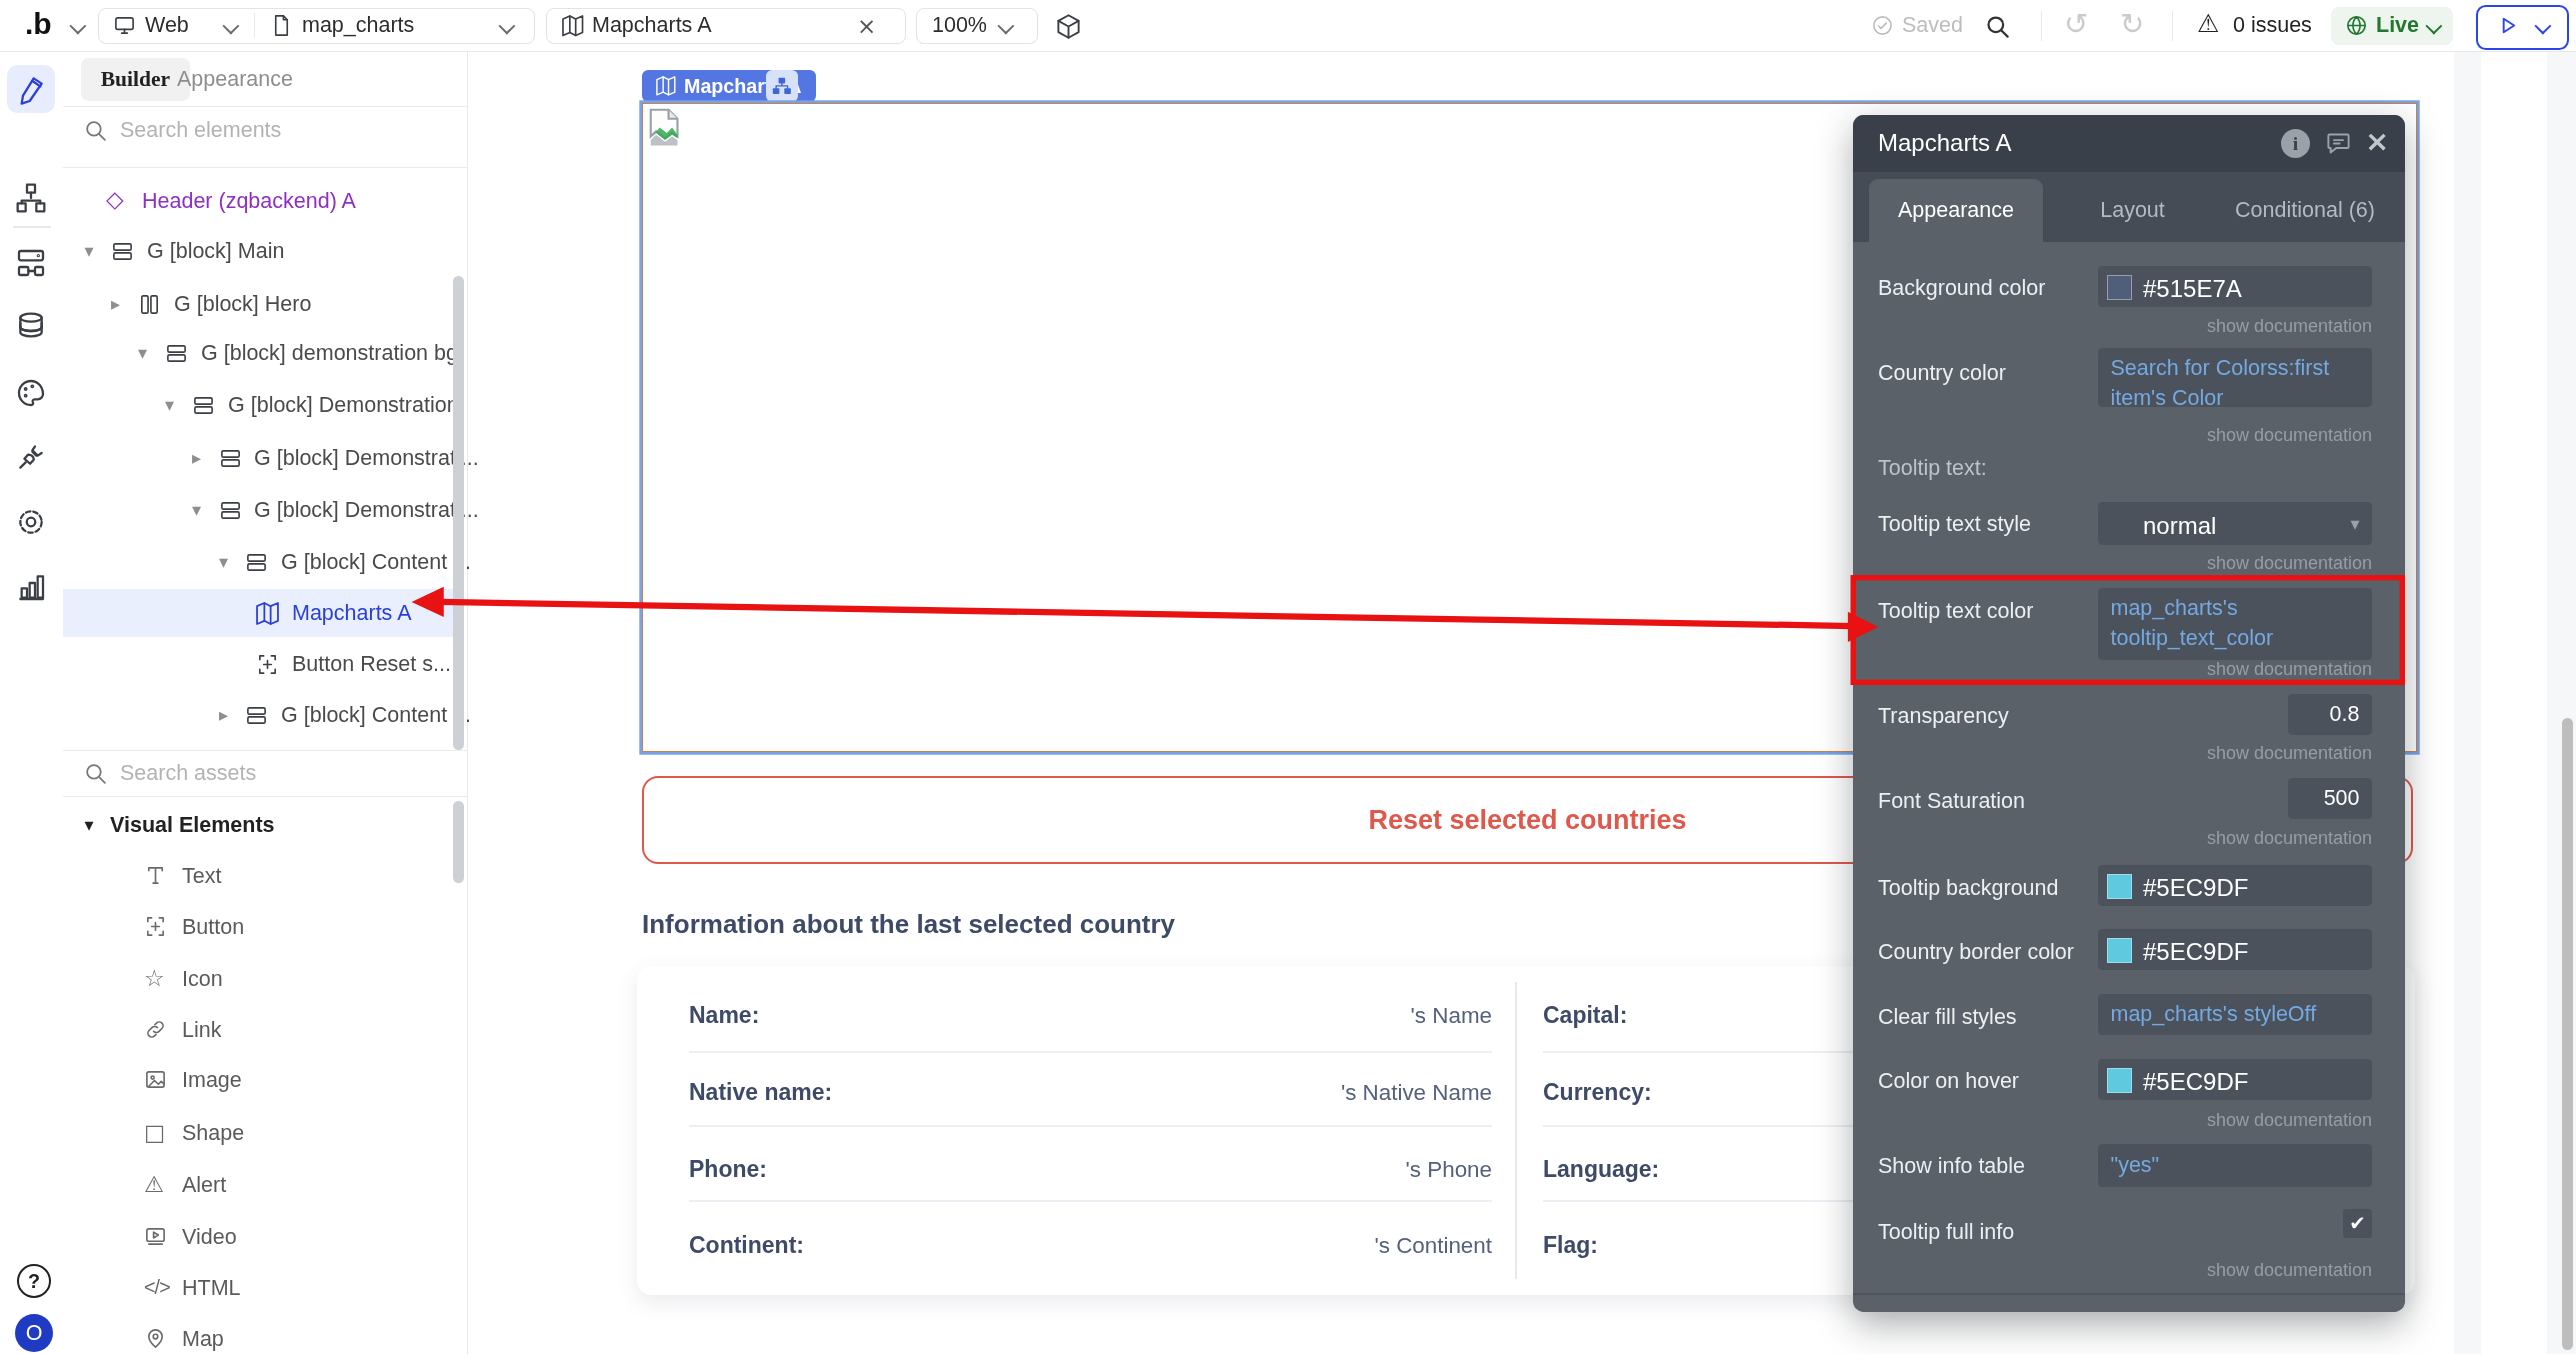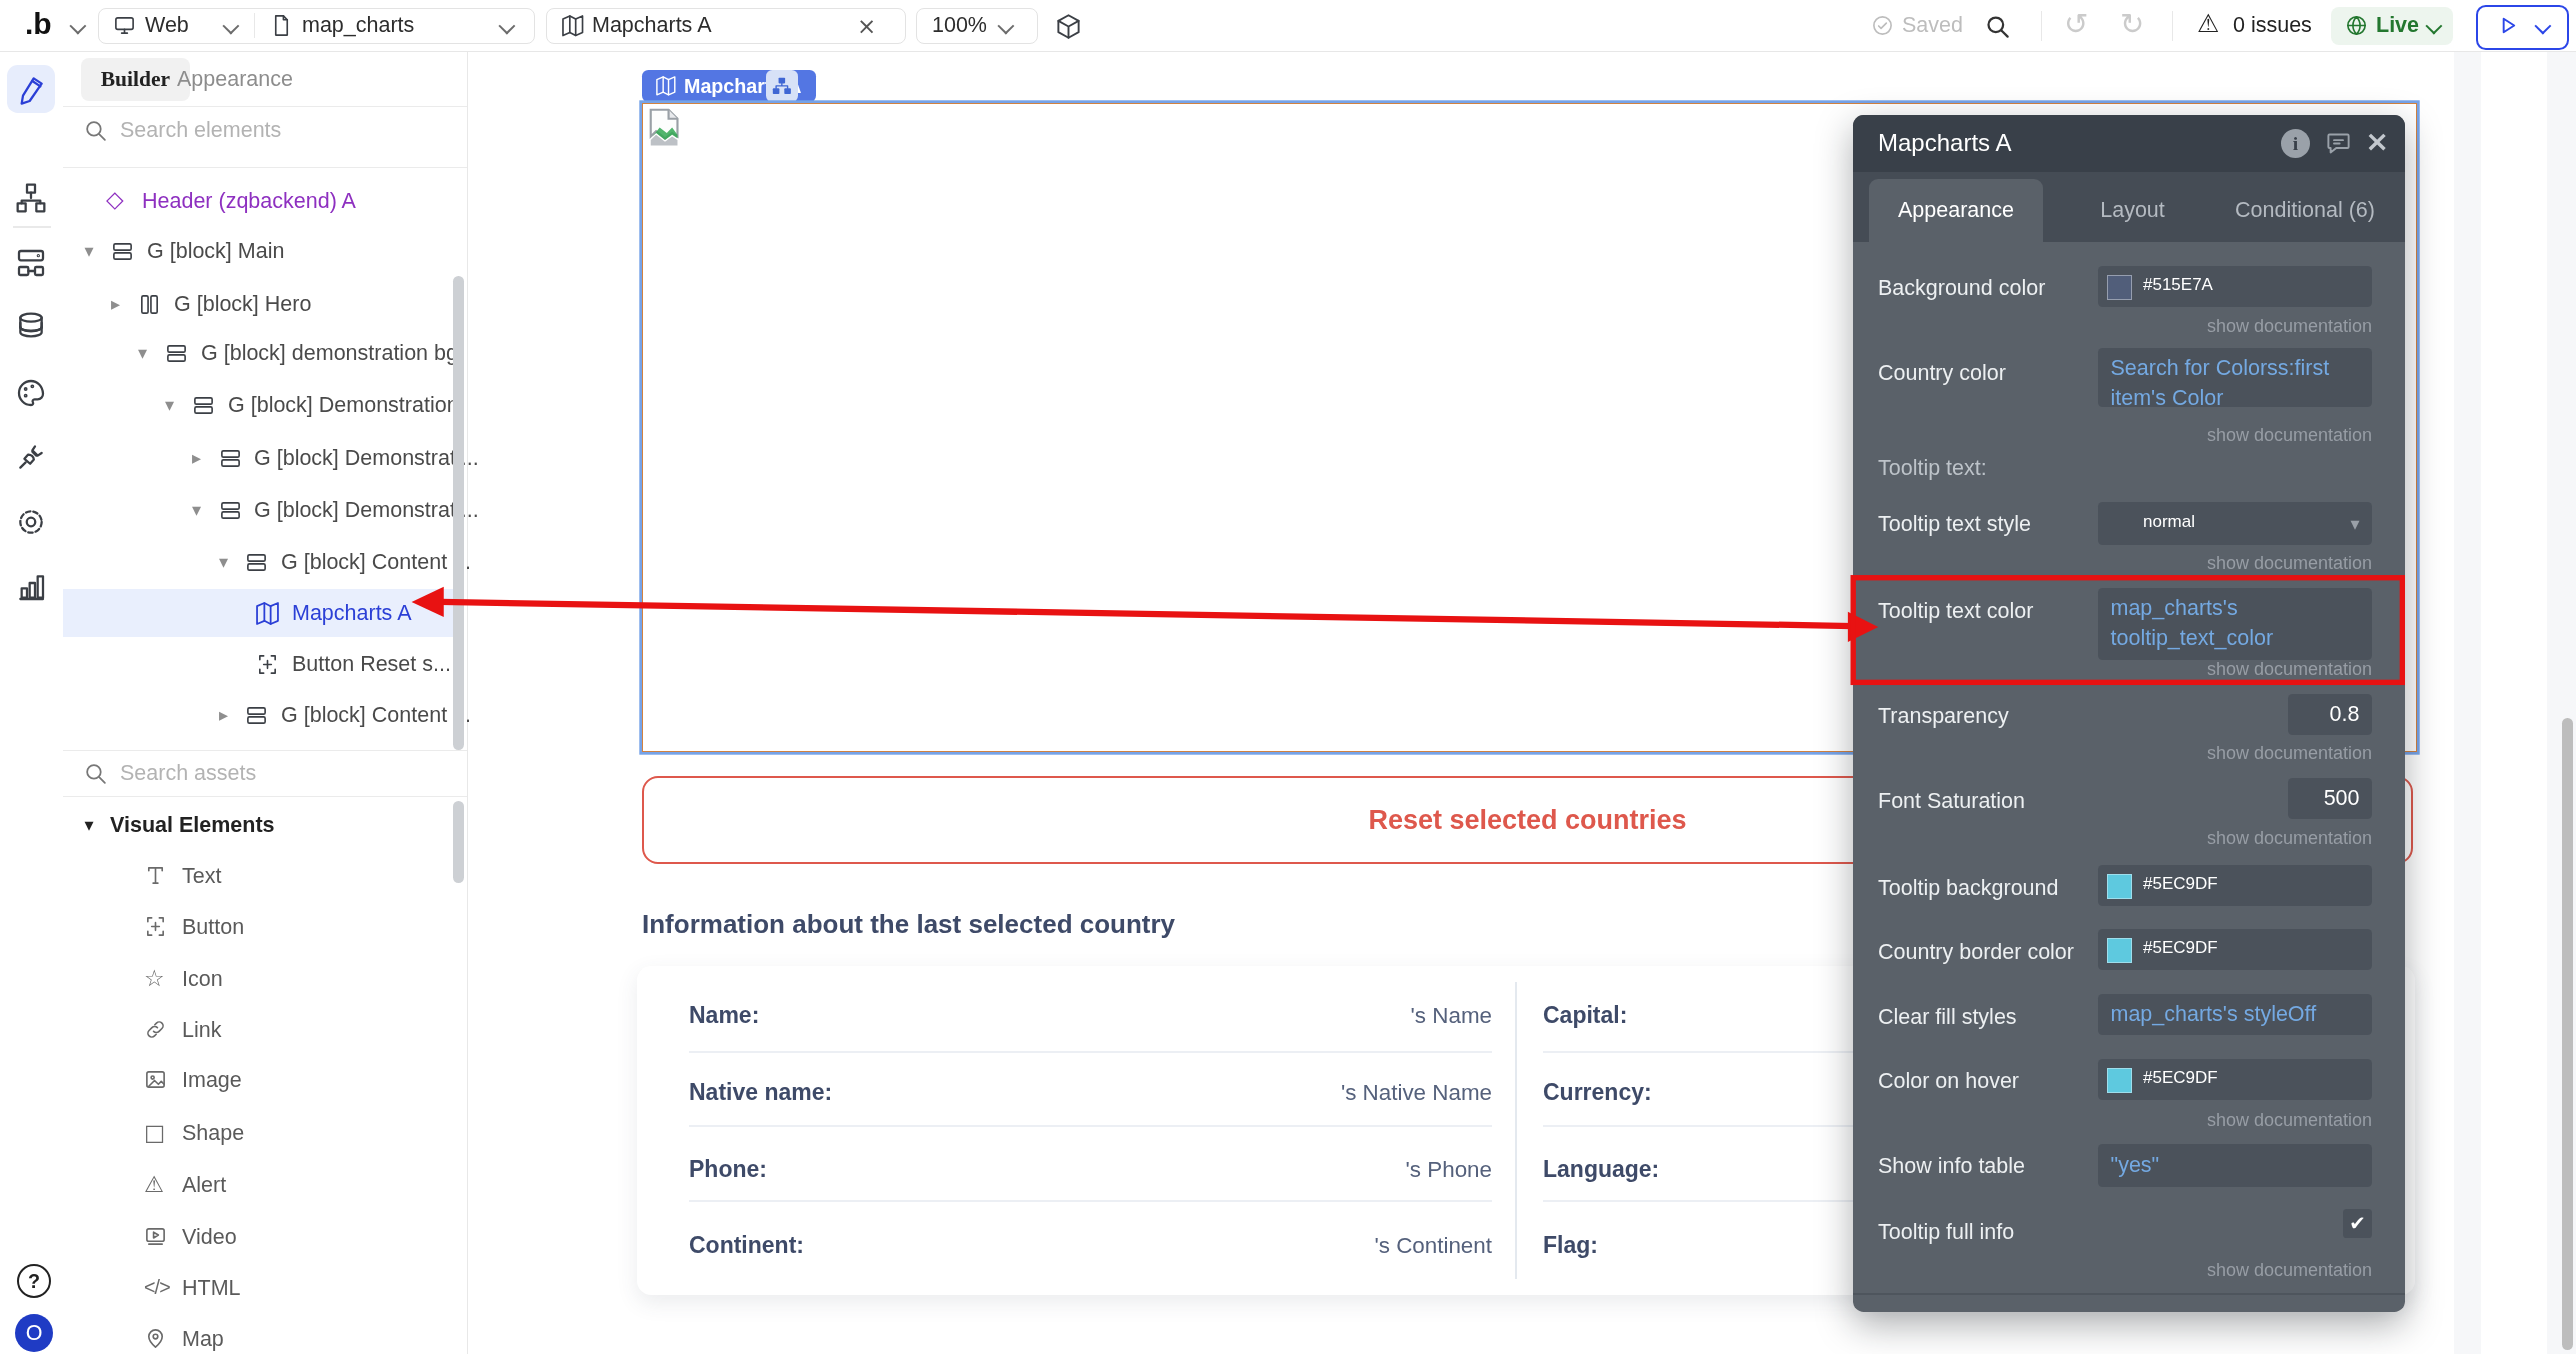--- a/index.html
+++ b/index.html
@@ -69,21 +69,21 @@
   #panel-tabbar{position:absolute;left:0;top:57px;width:552px;height:70px;background:#454c55;}
   .ptab-active{position:absolute;left:16px;top:7.2px;width:174px;height:63px;background:#5a6169;border-radius:9px 9px 0 0;
                font-size:21.5px;color:#fff;display:flex;align-items:center;justify-content:center;}
   .ptab{position:absolute;top:7.2px;height:63px;font-size:21.5px;color:#b4bac1;display:flex;align-items:center;justify-content:center;}
   .plabel{position:absolute;left:25px;font-size:21.5px;color:#edf0f2;white-space:nowrap;}
   .pinput{position:absolute;left:245px;width:274px;background:#4b525b;border-radius:4.5px;}
   .pnum{position:absolute;left:435px;width:84px;height:41px;background:#4b525b;border-radius:4.5px;
         font-size:21.5px;color:#fff;display:flex;align-items:center;justify-content:flex-end;padding-right:12.5px;box-sizing:border-box;}
   .pdoc{position:absolute;right:33px;font-size:18px;color:#979da5;}
   .swatch{position:absolute;left:9px;top:9px;width:23px;height:23px;border:0.9px solid rgba(255,255,255,.4);}
-  .hex{position:absolute;left:45px;top:9px;font-size:17px;color:#fff;}
+  .hex{position:absolute;left:45px;top:9px;font-size:24px;color:#fff;}
   .bluelink{color:#74a9e2;font-size:21.5px;line-height:30px;}
   .psection{position:absolute;left:25px;font-size:21.5px;color:#bdc3c9;}
   .pcheck{position:absolute;left:490px;width:29px;height:29px;background:#4b525b;border-radius:3.6px;
           color:#fff;font-size:19.7px;display:flex;align-items:center;justify-content:center;}
 
   
   #annot{left:0;top:0;width:2576px;height:1354px;z-index:60;pointer-events:none;}
 </style>
 </head>
 <body>

